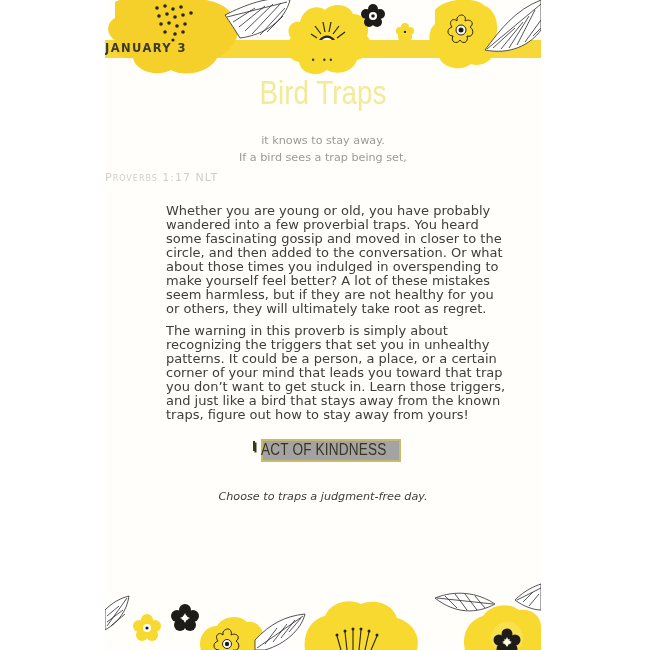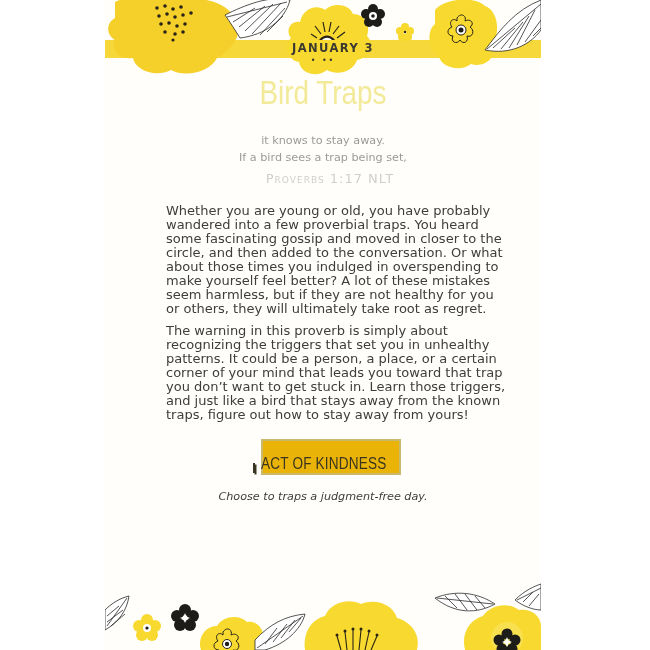--- a/index.html
+++ b/index.html
@@ -9,50 +9,50 @@
   }
   .page {
     position: absolute; left: 105px; top: 0; width: 436px; height: 650px;
     background: #fffefa; overflow: hidden;
   }
   .banner-bar {
     position: absolute; left: 0; top: 40px; width: 436px; height: 18px; background: #f6d83a;
   }
   .art { position: absolute; left: 0; top: 0; }
   .date {
-    position: absolute; left: 0; width: 456px; top: 41px; text-align: center;
+    position: absolute; left: 0; width: 456px; top: 41px; text-align: left;
     font-size: 11.5px; letter-spacing: 1.4px; color: #3c3a30; font-weight: bold;
   }
   .date-dots {
     position: absolute; left: 0; width: 436px; top: 56px; text-align: center;
     font-size: 8px; color: #3c3a30; letter-spacing: 2px;
   }
   .title {
     position: absolute; left: 0; width: 436px; top: 73px; text-align: center;
     font-family: "Liberation Sans Narrow", "Liberation Sans", sans-serif;
     font-size: 34px; color: #f2ea98; transform: scaleX(0.82); transform-origin: center;
     letter-spacing: 0px;
   }
   .verse {
     position: absolute; left: 0; width: 436px; top: 132px; text-align: center;
     font-size: 11.2px; line-height: 17px; color: #9a9a98;
   }
   .ref {
-    position: absolute; left: 7px; width: 436px; top: 171px; text-align: center;
-    font-size: 13px; letter-spacing: 1px; color: #cfcfcc; font-variant: small-caps;
+    position: absolute; left: 0; width: 436px; top: 171px; text-align: left;
+    font-size: 11px; letter-spacing: 1px; color: #cfcfcc; font-variant: small-caps;
   }
   .body-text {
     position: absolute; left: 61px; width: 340px; top: 204px;
     font-size: 13px; line-height: 14px; color: #3d3d3b;
   }
   .body-text p { margin: 0 0 8px 0; }
   .kindness {
-    position: absolute; left: 156px; top: 439px; width: 140px; height: 36px;
-    background: #eab308; border: 2px solid #c9b96a; box-sizing: border-box;
-    display: flex; align-items: flex-end; justify-content: center; gap: 6px;
+    position: absolute; left: 156px; top: 439px; width: 140px; height: 23px;
+    background: #a3a3a3; border: 2px solid #c9b96a; box-sizing: border-box;
+    display: flex; align-items: flex-start; justify-content: center; gap: 6px;
     cursor: pointer;
   }
   .kindness .box {
     width: 8px; height: 8px; border: 1.5px solid #3a3520; background: #fff6c2;
     box-shadow: 1.5px 1.5px 0 #3a3520;
   }
   .kindness .label {
     font-family: "Liberation Sans Narrow", "Liberation Sans", sans-serif;
     font-size: 16px; color: #3a3520; transform: scaleX(0.85); transform-origin: left center;
     letter-spacing: 0.2px; white-space: nowrap;

